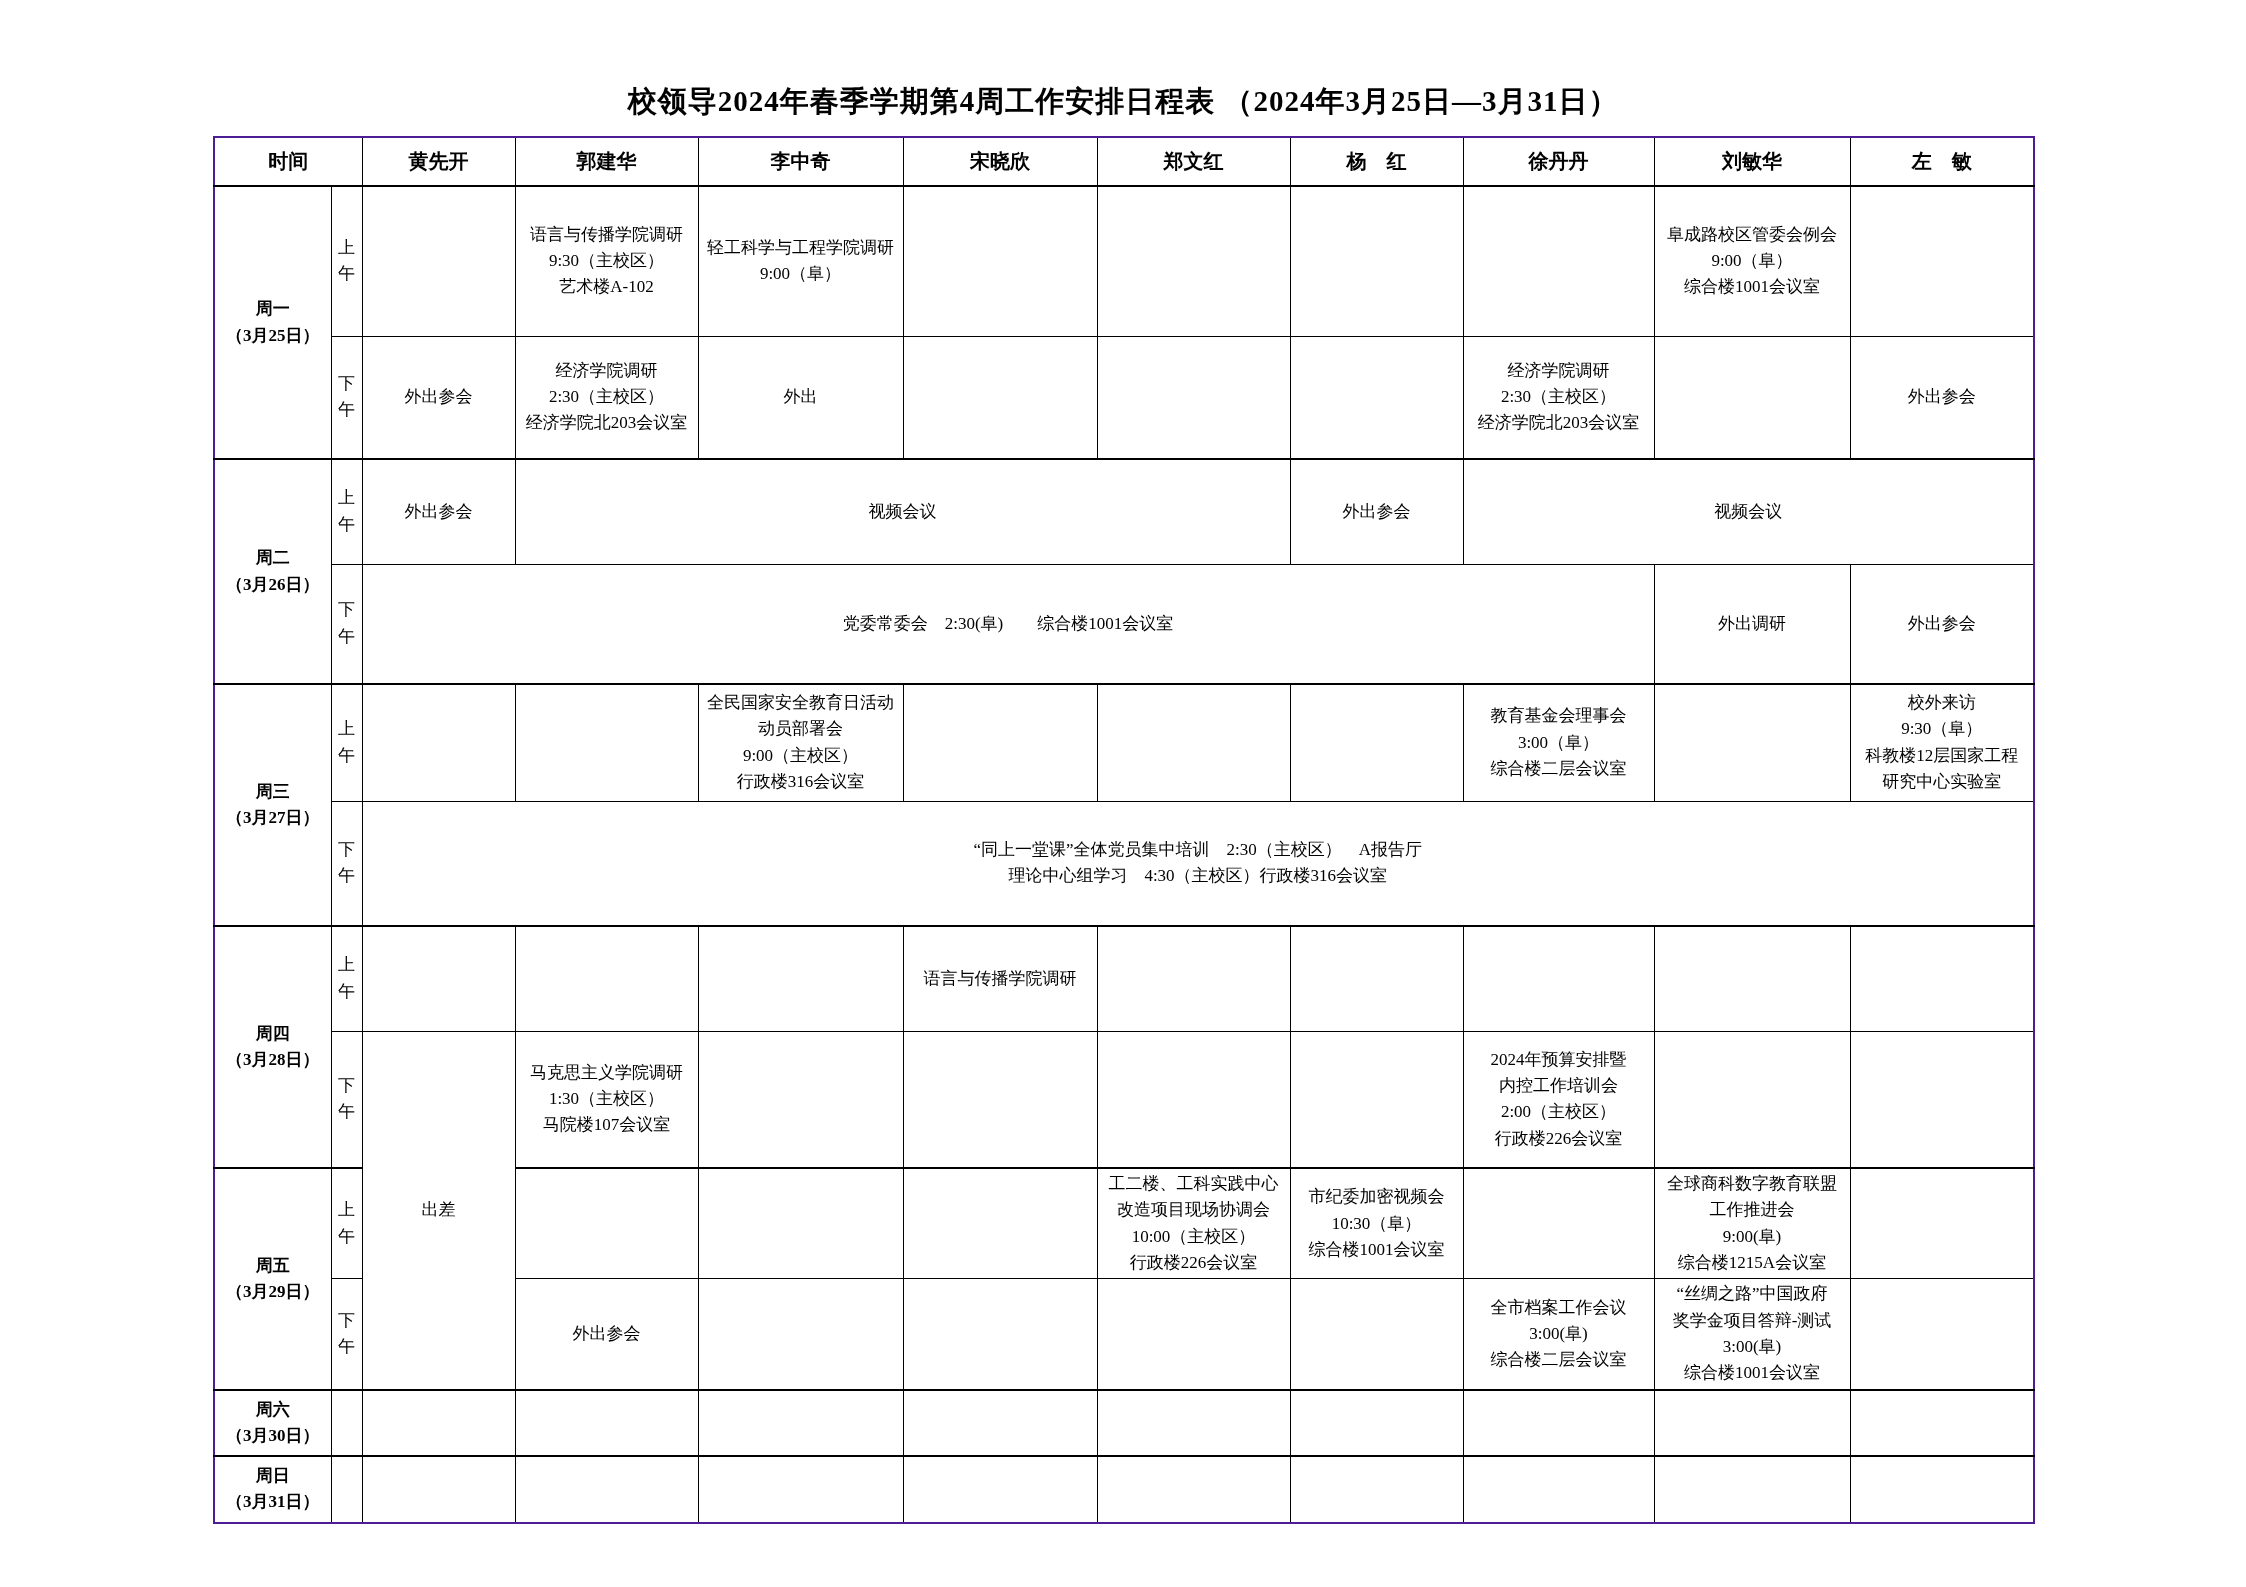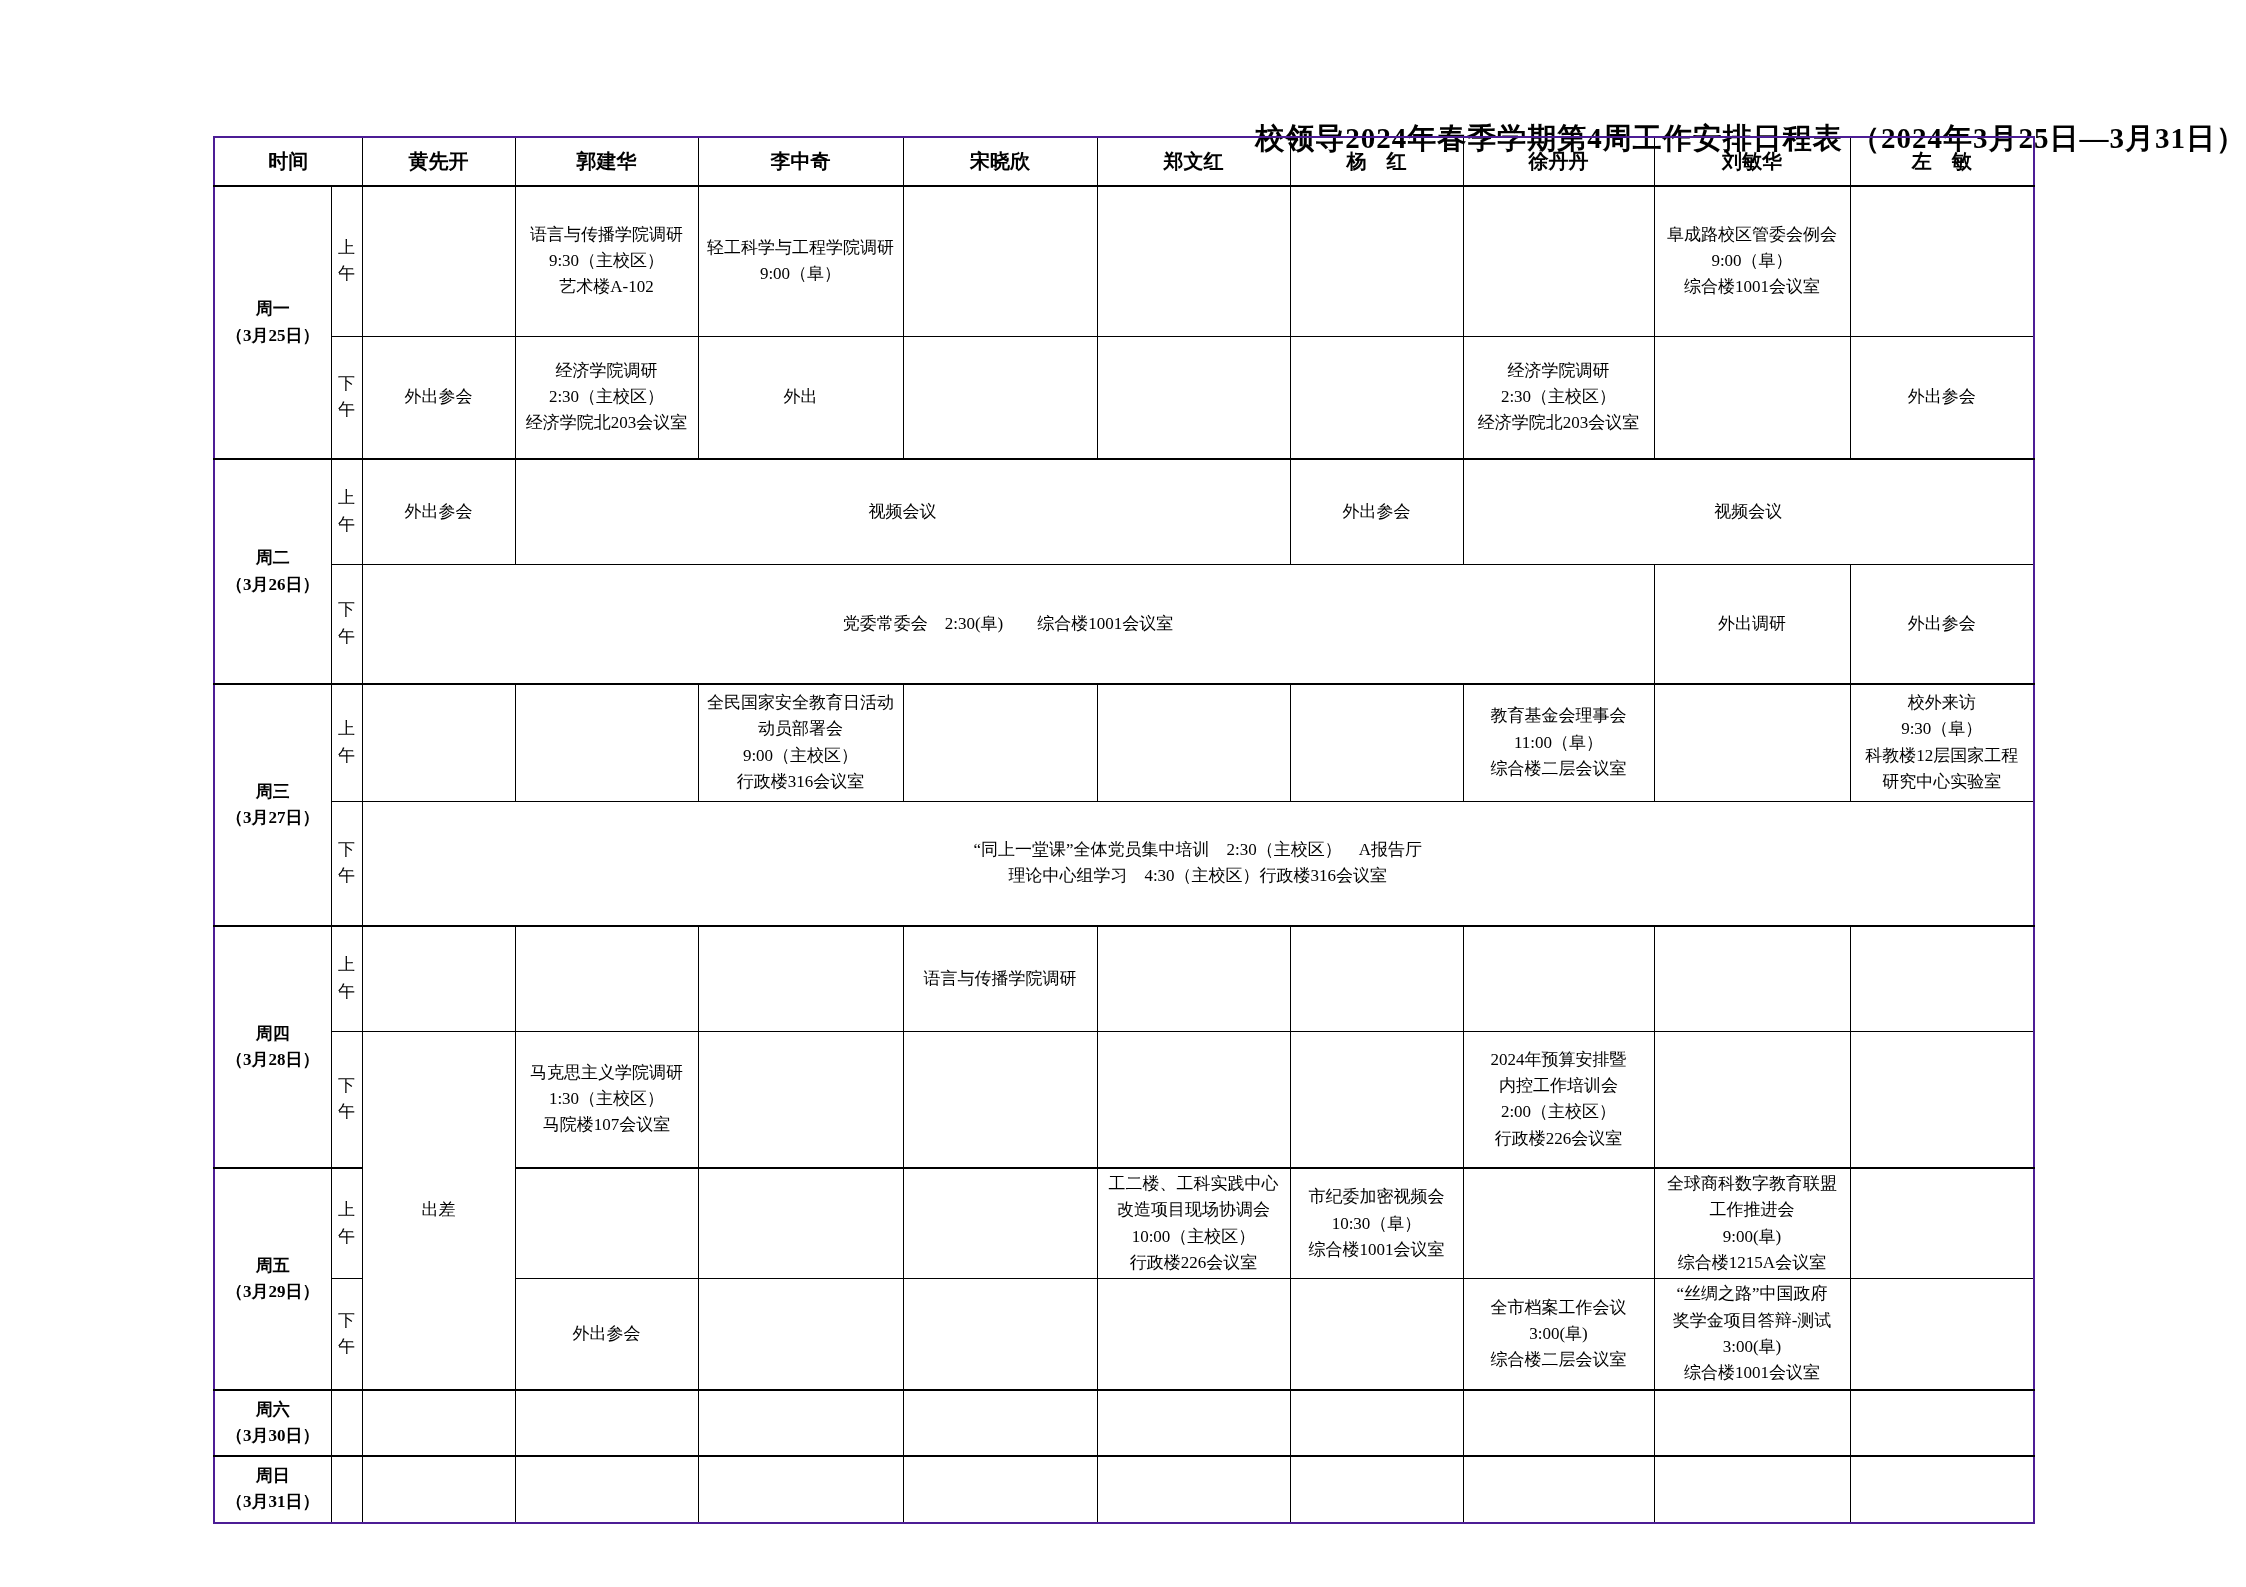--- a/index.html
+++ b/index.html
@@ -9,26 +9,25 @@
     height:1587px;
     background:#ffffff;
     font-family:"Liberation Serif","DejaVu Serif",serif;
     color:#000;
   }
   .title{
     position:absolute;
     top:82px;
     left:0;
     width:100%;
-    text-align:right;
+    text-align:center;
     font-size:29px;
     font-weight:bold;
     letter-spacing:1px;
     white-space:pre;
-    margin-top:37px;
   }
   table.sched{
     position:absolute;
     left:213px;
     top:136px;
     width:1820px;
     border-collapse:collapse;
     table-layout:fixed;
     border:2px solid #4c1d95;
   }
@@ -171,21 +170,21 @@
       <td></td>
       <td></td>
       <td>全民国家安全教育日活动
 动员部署会
 9:00（主校区）
 行政楼316会议室</td>
       <td></td>
       <td></td>
       <td></td>
       <td>教育基金会理事会
-11:00（阜）
+3:00（阜）
 综合楼二层会议室</td>
       <td></td>
       <td>校外来访
 9:30（阜）
 科教楼12层国家工程
 研究中心实验室</td>
     </tr>
 
     <tr class="r-wed-pm">
       <td class="sub-label">下午</td>

